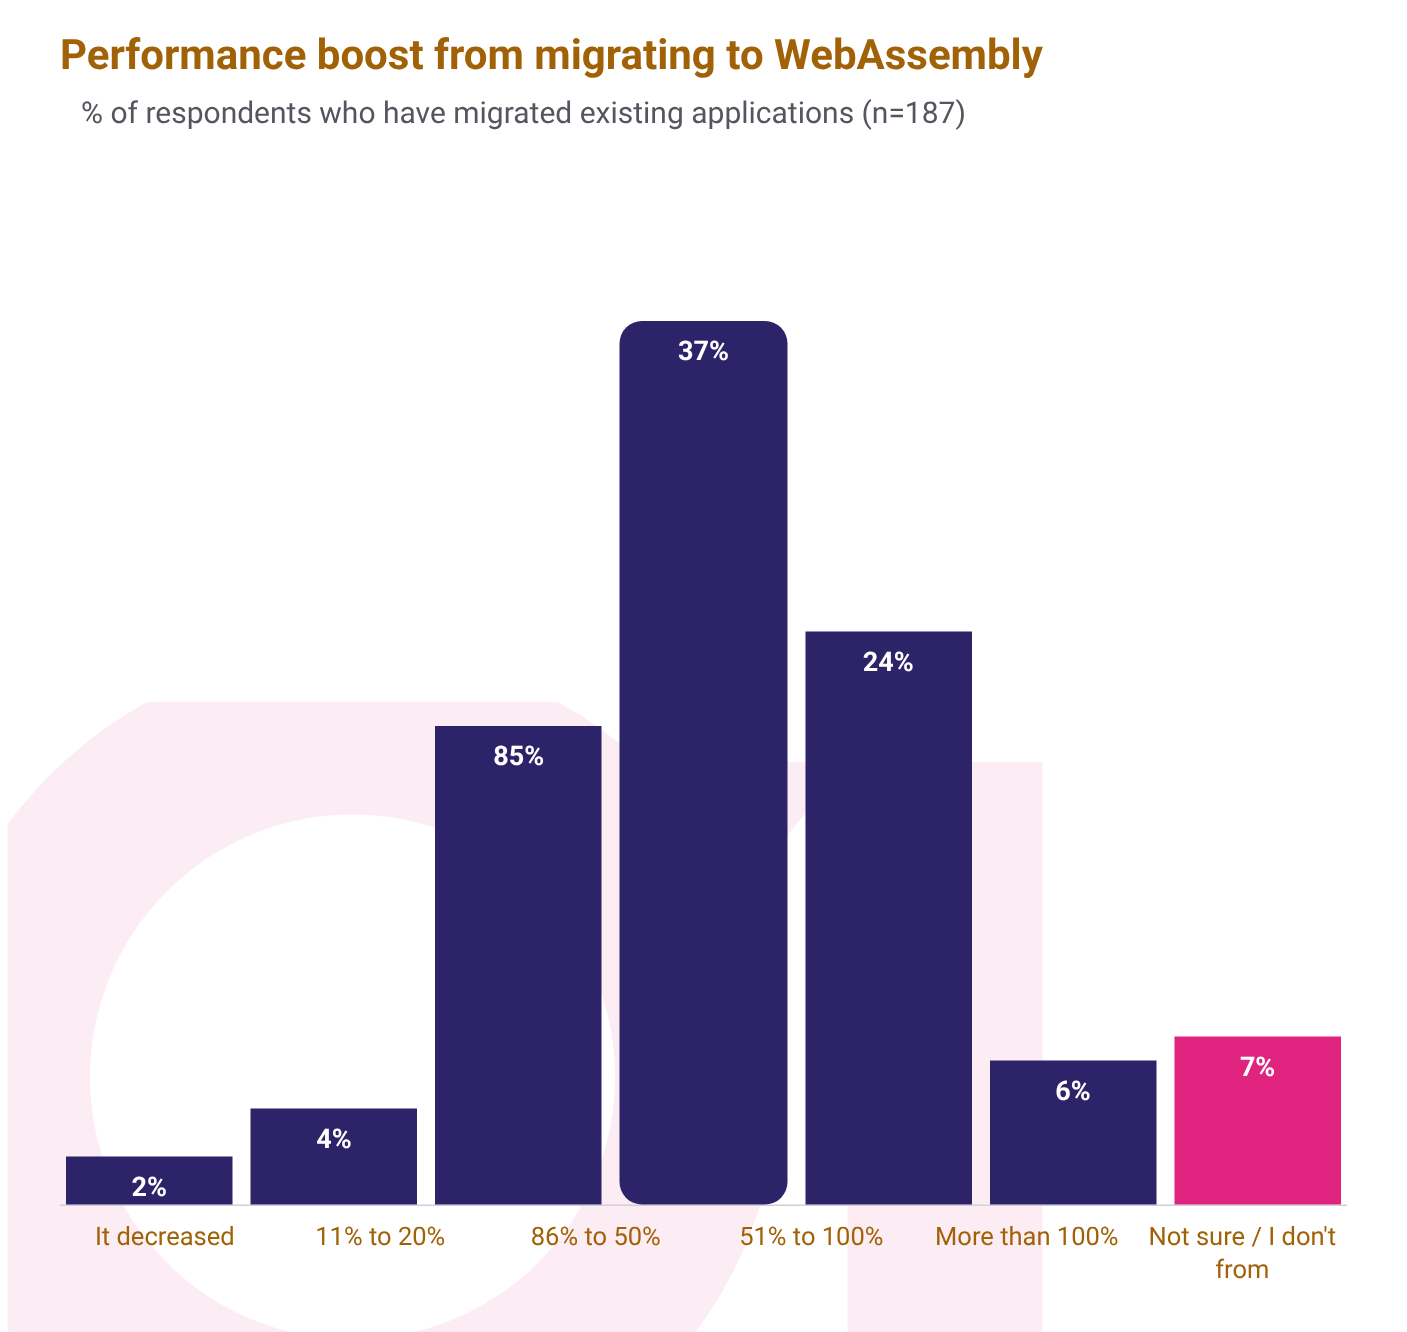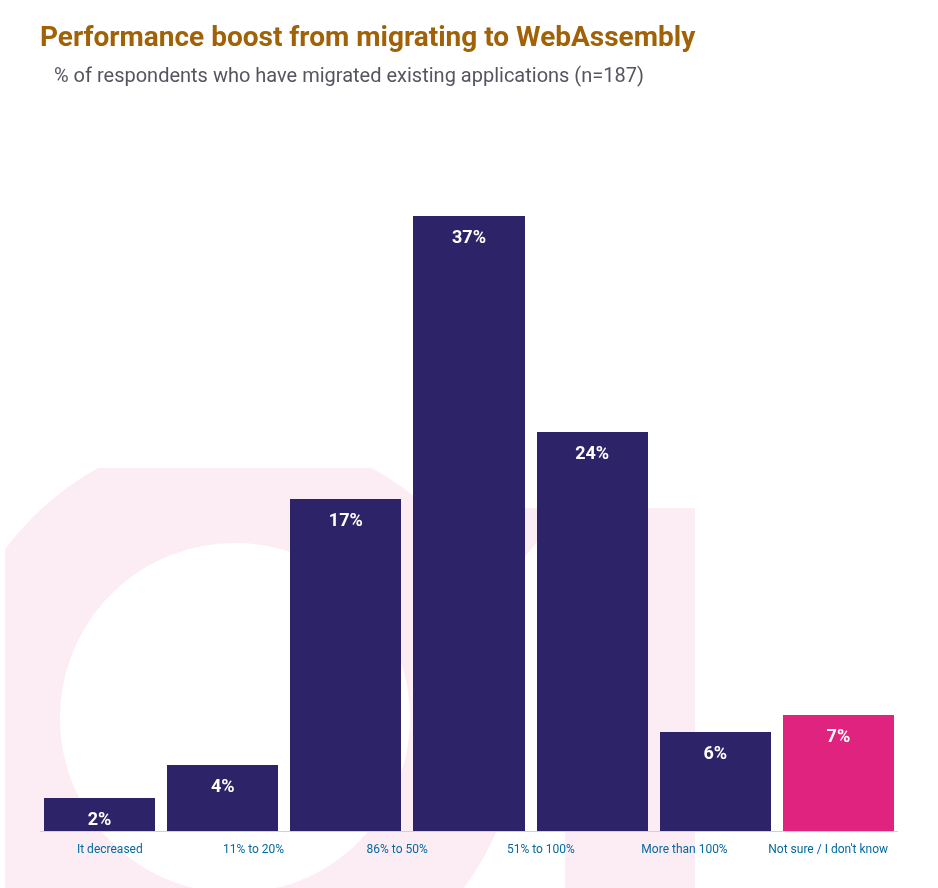--- a/index.html
+++ b/index.html
@@ -89,22 +89,22 @@
     }
     .labels-row {
       display: flex;
       justify-content: space-between;
       gap: 12px;
       padding: 10px 4px 0 4px;
     }
     .x-label {
       flex: 1;
       text-align: center;
-      font-size: 12px;
-      color: #0369a1;
+      font-size: 17px;
+      color: #a16207;
       line-height: 1.3;
     }
   </style>
 </head>
 <body>
 
 <svg class="bg-decoration" viewBox="0 0 800 500">
   <circle cx="230" cy="250" r="230" fill="none" stroke="#e0237e" stroke-width="110"></circle>
   <rect x="560" y="40" width="130" height="440" fill="#e0237e"></rect>
   <path d="M 560 40 L 470 150 L 470 40 Z" fill="#e0237e"></path>
@@ -124,26 +124,26 @@
       </div>
 
       <div class="bar-slot">
         <div class="bar" style="height: 10%;">
           <span class="bar-label">4%</span>
         </div>
       </div>
 
       <div class="bar-slot">
         <div class="bar" style="height: 50%;">
-          <span class="bar-label">17%</span>
+          <span class="bar-label">85%</span>
         </div>
       </div>
 
       <div class="bar-slot">
-        <div class="bar" style="height: 92.5%;">
+        <div class="bar" style="height: 92.5%; border-radius: 15px;">
           <span class="bar-label">37%</span>
         </div>
       </div>
 
       <div class="bar-slot">
         <div class="bar" style="height: 60%; margin-top: 12px;">
           <span class="bar-label">24%</span>
         </div>
       </div>
 
@@ -160,16 +160,16 @@
       </div>
 
     </div>
 
     <div class="labels-row">
       <div class="x-label">It decreased</div>
       <div class="x-label">11% to 20%</div>
       <div class="x-label">86% to 50%</div>
       <div class="x-label">51% to 100%</div>
       <div class="x-label">More than 100%</div>
-      <div class="x-label">Not sure / I don't know</div>
+      <div class="x-label">Not sure / I don't from</div>
     </div>
   </div>
 </div>
 
 </body></html>

